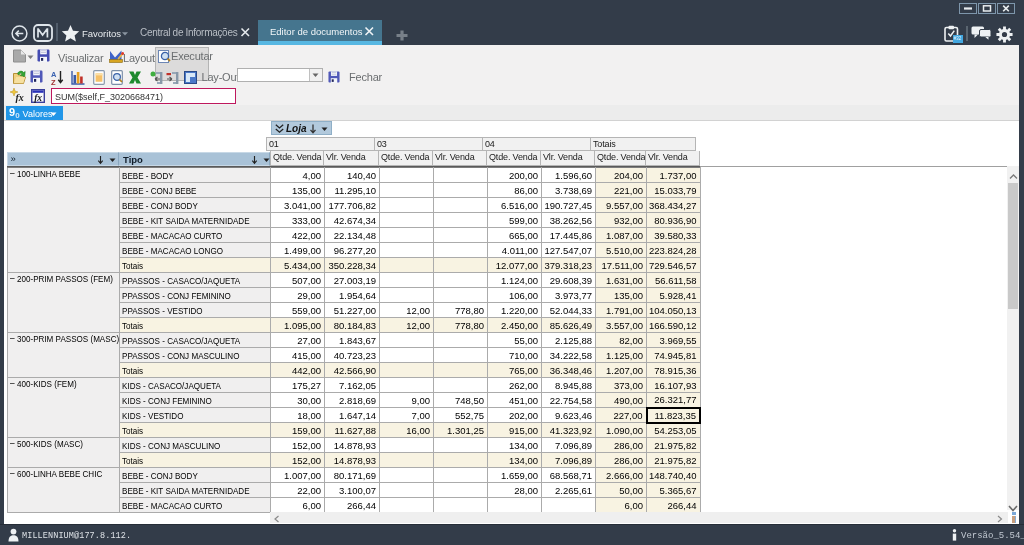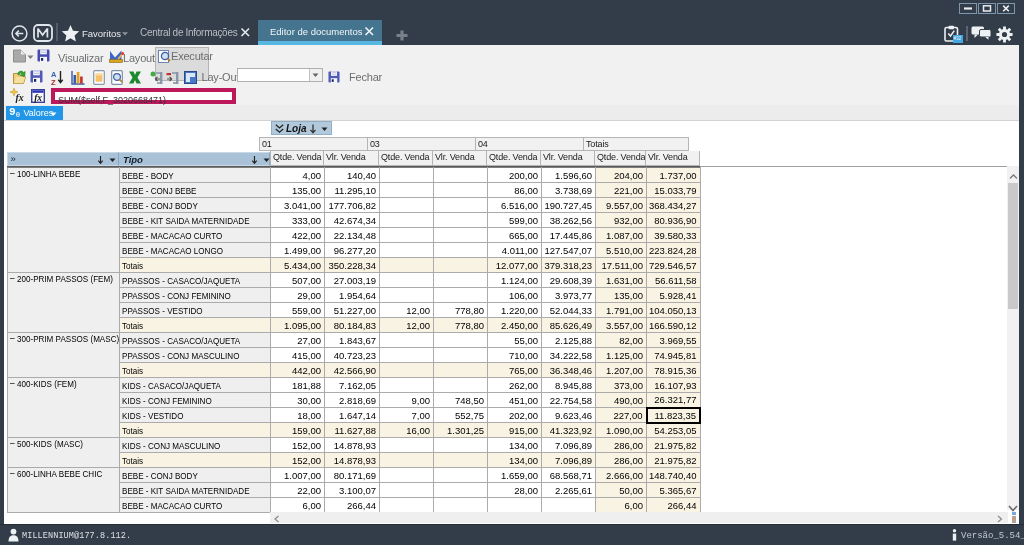--- a/index.html
+++ b/index.html
@@ -17,21 +17,21 @@
   .tabtxt { top:27px; font-size:10px; color:#b9bec5; letter-spacing:-0.3px; }
   #activetab { left:258px; top:20px; width:124px; height:25px; background:#45758e; border-bottom:4px solid #58b7e2;text-align:right; }
 
   
   #toolbar { left:4px; top:45px; width:1015px; height:60px; background:#f2f1f1; }
   #chipstrip { left:4px; top:105px; width:1015px; height:16px; background:#ececec; border-bottom:1px solid #d2d2d2; }
   #valchip { left:6px; top:106px; width:57px; height:14px; background:#2196e8; color:#fff; font-size:10px; }
   .tbtext { font-size:11px; color:#6b6e70; letter-spacing:-0.2px; }
   #execbox { left:151px; top:2px; width:54px; height:34px; background:#dcdbdb; border:1px solid #b4b4b4; }
   #combobox { left:233px; top:23px; width:86px; height:14px; background:#fff; border:1px solid #b0b0b0; }
-  #formulabox { left:47px; top:43px; width:185px; height:16px; background:#fff; border:4px solid #be185d; font-size:9px; color:#333; padding:2.5px 0 0 3px; }
+  #formulabox { left:47px; top:43px; width:185px; height:16px; background:#fff; border:1px solid #be185d; font-size:9px; color:#333; padding:2.5px 0 0 3px; }
 
   
   #content { left:4px; top:121px; width:1015px; height:403px; background:#fff; }
   #lojachip { left:267px; top:0px; width:61px; height:14px; background:#b2c9dc; border:1px solid #8fafc7; font-size:10px; color:#111;font-style:italic; }
 
   table.grid { border-collapse:collapse; table-layout:fixed; }
   table.grid td { height:15px; padding:0 3px 0 2px; font-size:9.5px; color:#000; border-right:1px solid #ababab; border-bottom:1px solid #ababab; overflow:hidden; white-space:nowrap; }
   td.num { text-align:right; background:#fff; }
   td.lbl { background:#f0efef; }
   span.gl { display:inline-block; transform:scaleX(0.85); transform-origin:0 60%; white-space:nowrap; }
@@ -236,40 +236,40 @@
     <text x="5.5" y="12.5" font-size="10" font-style="italic" font-weight="bold" fill="#1a1a1a" font-family="Liberation Serif">fx</text>
   </svg>
   <svg class="abs" style="left:27px;top:44px;" width="14" height="14" viewBox="0 0 14 14">
     <rect x="0.7" y="0.7" width="12.6" height="12.6" fill="#f8f9fb" stroke="#3a3f9a" stroke-width="1.4"></rect>
     <rect x="1.4" y="1.4" width="11.2" height="2.4" fill="#2a32b8"></rect>
     <text x="3.2" y="12" font-size="9.5" font-style="italic" font-weight="bold" fill="#16181c" font-family="Liberation Serif">fx</text>
   </svg>
   <div class="abs" id="formulabox">SUM($self,F_3020668471)</div>
 </div>
 <div class="abs" id="chipstrip"></div>
-<div class="abs" id="valchip"><span style="font-family:Liberation Mono, monospace;font-weight:bold;font-size:11px;position:relative;top:0px;left:3px;margin-top:31px;">9<span style="font-size:8px;vertical-align:-2px;color:#cfe4f8;">0</span></span><span style="font-size:9px;position:relative;left:6px;top:1px;">Valores</span><svg class="abs" style="left:44px;top:6px;" width="8" height="5">
+<div class="abs" id="valchip"><span style="font-family:Liberation Sans, sans-serif;font-weight:bold;font-size:11px;position:relative;top:0px;left:3px;margin-top:31px;">9<span style="font-size:8px;vertical-align:-2px;color:#cfe4f8;">0</span></span><span style="font-size:9px;position:relative;left:6px;top:1px;">Valores</span><svg class="abs" style="left:44px;top:6px;" width="8" height="5">
       <path d="M0.5 0.5 L3.5 4 6.5 0.5z" fill="#fff"></path>
     </svg></div>
 
 <div class="abs" id="content">
 
   <div class="abs" id="lojachip">
     <svg class="abs" style="left:3px;top:2px;" width="9" height="10" viewBox="0 0 9 10">
       <path d="M0.8 0.8 4.5 4 8.2 0.8 M0.8 5 4.5 8.2 8.2 5" fill="none" stroke="#222" stroke-width="1.3"></path>
     </svg>
     <span class="abs" style="left:14px;top:1px;font-weight:bold;">Loja</span>
     <svg class="abs" style="left:37px;top:2px;" width="8" height="10" viewBox="0 0 8 10">
         <path d="M4 0.5 V8 M1.5 5.8 4 8.8 6.5 5.8" fill="none" stroke="#333" stroke-width="1.3"></path>
       </svg>
     <svg class="abs" style="left:49px;top:5px;" width="8" height="5">
         <path d="M0.5 0.5 L3.5 4 6.5 0.5z" fill="#222"></path>
       </svg>
   </div>
 
-  <div class="abs" style="left:255px;top:15.5px;width:430px;height:14px;">
+  <div class="abs" style="left:262px;top:15.5px;width:430px;height:14px;">
     <div class="abs hcell" style="left:0;top:0;width:109px;height:14px;border-left:1px solid #b5b5b5;">01</div>
     <div class="abs hcell" style="left:109px;top:0;width:108px;height:14px;">03</div>
     <div class="abs hcell" style="left:217px;top:0;width:108px;height:14px;">04</div>
     <div class="abs hcell" style="left:325px;top:0;width:105px;height:14px;">Totais</div>
   </div>
 
   <div class="abs" style="left:266px;top:29.5px;width:430px;height:29px;">
     <div class="abs hcell" style="left:0;top:0;width:54px;height:15px;border-left:1px solid #b5b5b5;border-top:none;">Qtde. Venda</div>
     <div class="abs hcell" style="left:54px;top:0;width:55px;height:15px;border-top:none;">Vlr. Venda</div>
     <div class="abs hcell" style="left:109px;top:0;width:54px;height:15px;border-top:none;">Qtde. Venda</div>
@@ -284,21 +284,21 @@
     <span class="abs" style="left:3px;top:0px;font-weight:normal;">»</span>
     <span class="abs" style="left:24px;top:0.5px;margin-top:32px;">Departamento</span>
     <svg class="abs" style="left:89px;top:2px;" width="7" height="10" viewBox="0 0 8 10">
         <path d="M4 0.5 V8 M1.5 5.8 4 8.8 6.5 5.8" fill="none" stroke="#222" stroke-width="1.3"></path>
       </svg>
     <svg class="abs" style="left:101px;top:4.5px;" width="8" height="5">
         <path d="M0.5 0.5 L3.5 4 6.5 0.5z" fill="#222"></path>
       </svg>
   </div>
   <div class="abs hdrblue" style="left:115px;top:31px;width:151px;height:13.5px;border-left:none;">
-    <span class="abs" style="left:4px;top:0.5px;font-style:italic;">Tipo</span>
+    <span class="abs" style="left:4px;top:0.5px;">Tipo</span>
     <svg class="abs" style="left:132px;top:2px;" width="7" height="10" viewBox="0 0 8 10">
         <path d="M4 0.5 V8 M1.5 5.8 4 8.8 6.5 5.8" fill="none" stroke="#222" stroke-width="1.3"></path>
       </svg>
     <svg class="abs" style="left:144px;top:4.5px;" width="8" height="5">
         <path d="M0.5 0.5 L3.5 4 6.5 0.5z" fill="#222"></path>
       </svg>
   </div>
 
   <div class="abs" style="left:2.5px;top:44.5px;width:693.5px;height:1.5px;background:#5a5a5a;"></div>
   <div class="abs" style="left:696px;top:44.5px;width:307px;height:1px;background:#a0a0a0;"></div>
@@ -471,21 +471,21 @@
             <td class="num tot"></td>
             <td class="num tot"></td>
             <td class="num tot">765,00</td>
             <td class="num tot">36.348,46</td>
             <td class="num tot">1.207,00</td>
             <td class="num tot">78.915,36</td>
           </tr>
 <tr class="gtop">
             <td class="grp" rowspan="4"><span class="dash">−</span><span class="gl">400-KIDS (FEM)</span></td>
             <td class="lbl"><span class="gl">KIDS - CASACO/JAQUETA</span></td>
-            <td class="num">181,88</td>
+            <td class="num">175,27</td>
             <td class="num">7.162,05</td>
             <td class="num"></td>
             <td class="num"></td>
             <td class="num">262,00</td>
             <td class="num">8.945,88</td>
             <td class="num tot">373,00</td>
             <td class="num tot">16.107,93</td>
           </tr>
 <tr>
             <td class="lbl"><span class="gl">KIDS - CONJ FEMININO</span></td>

